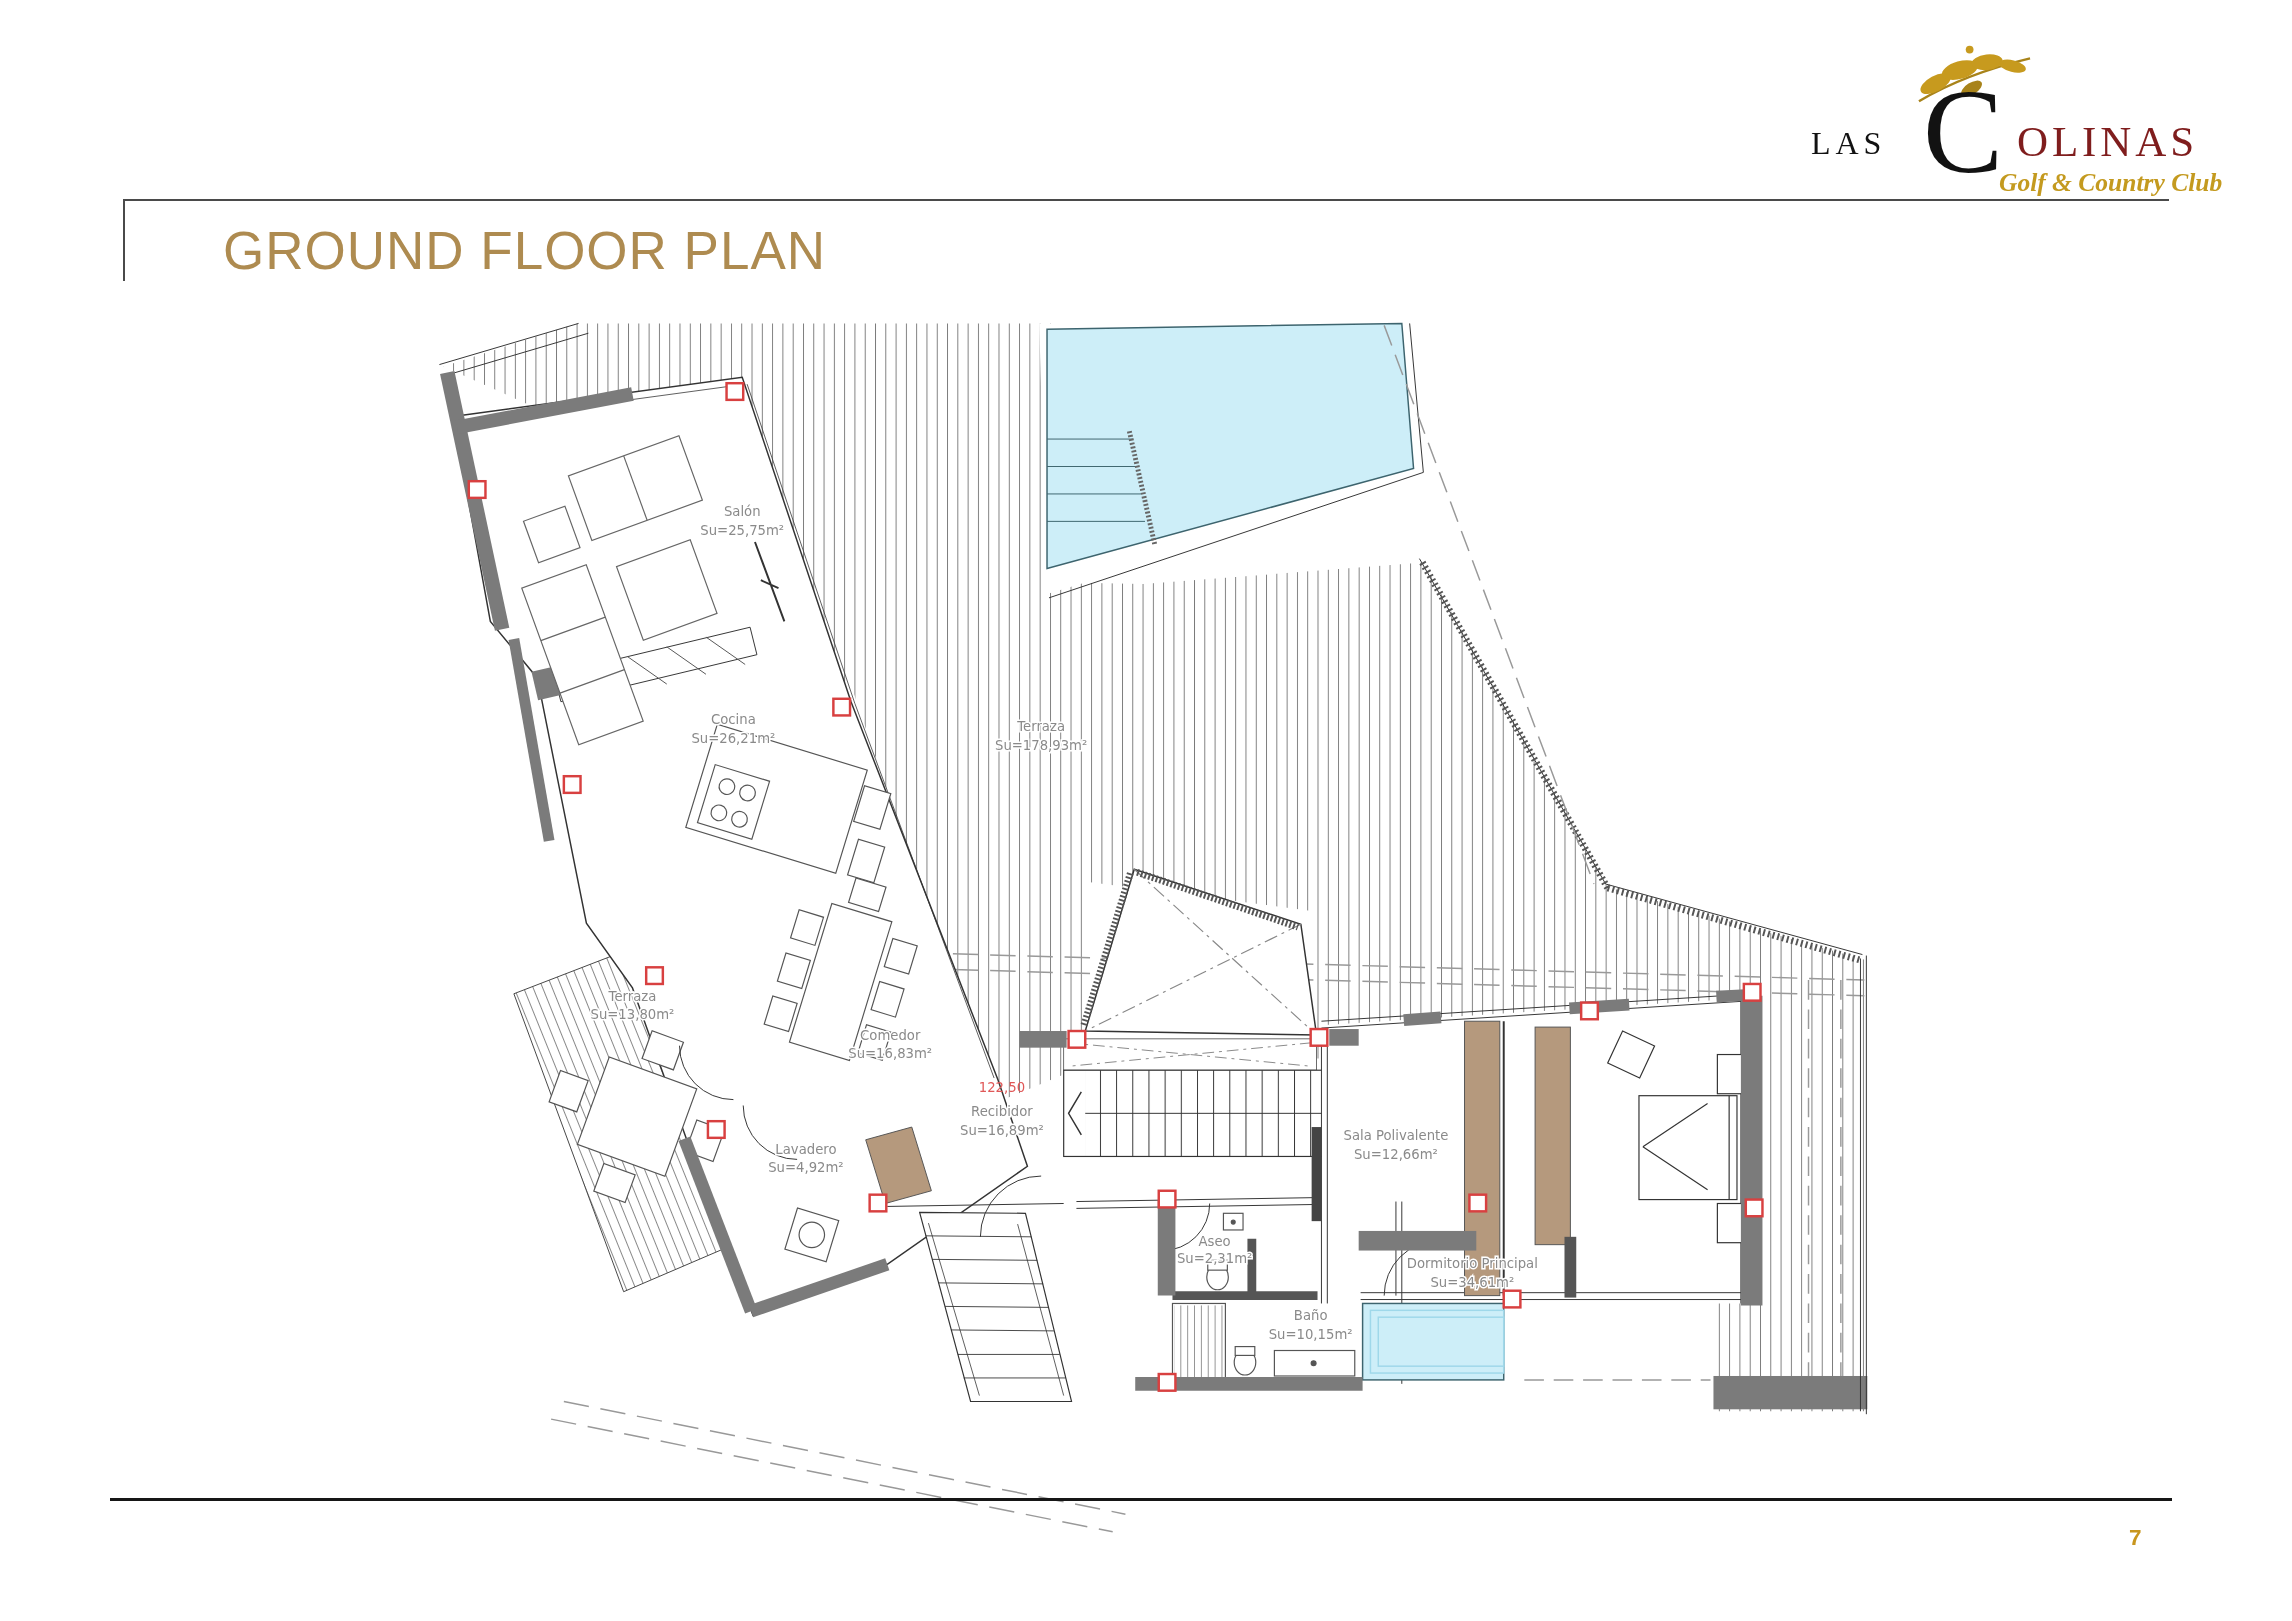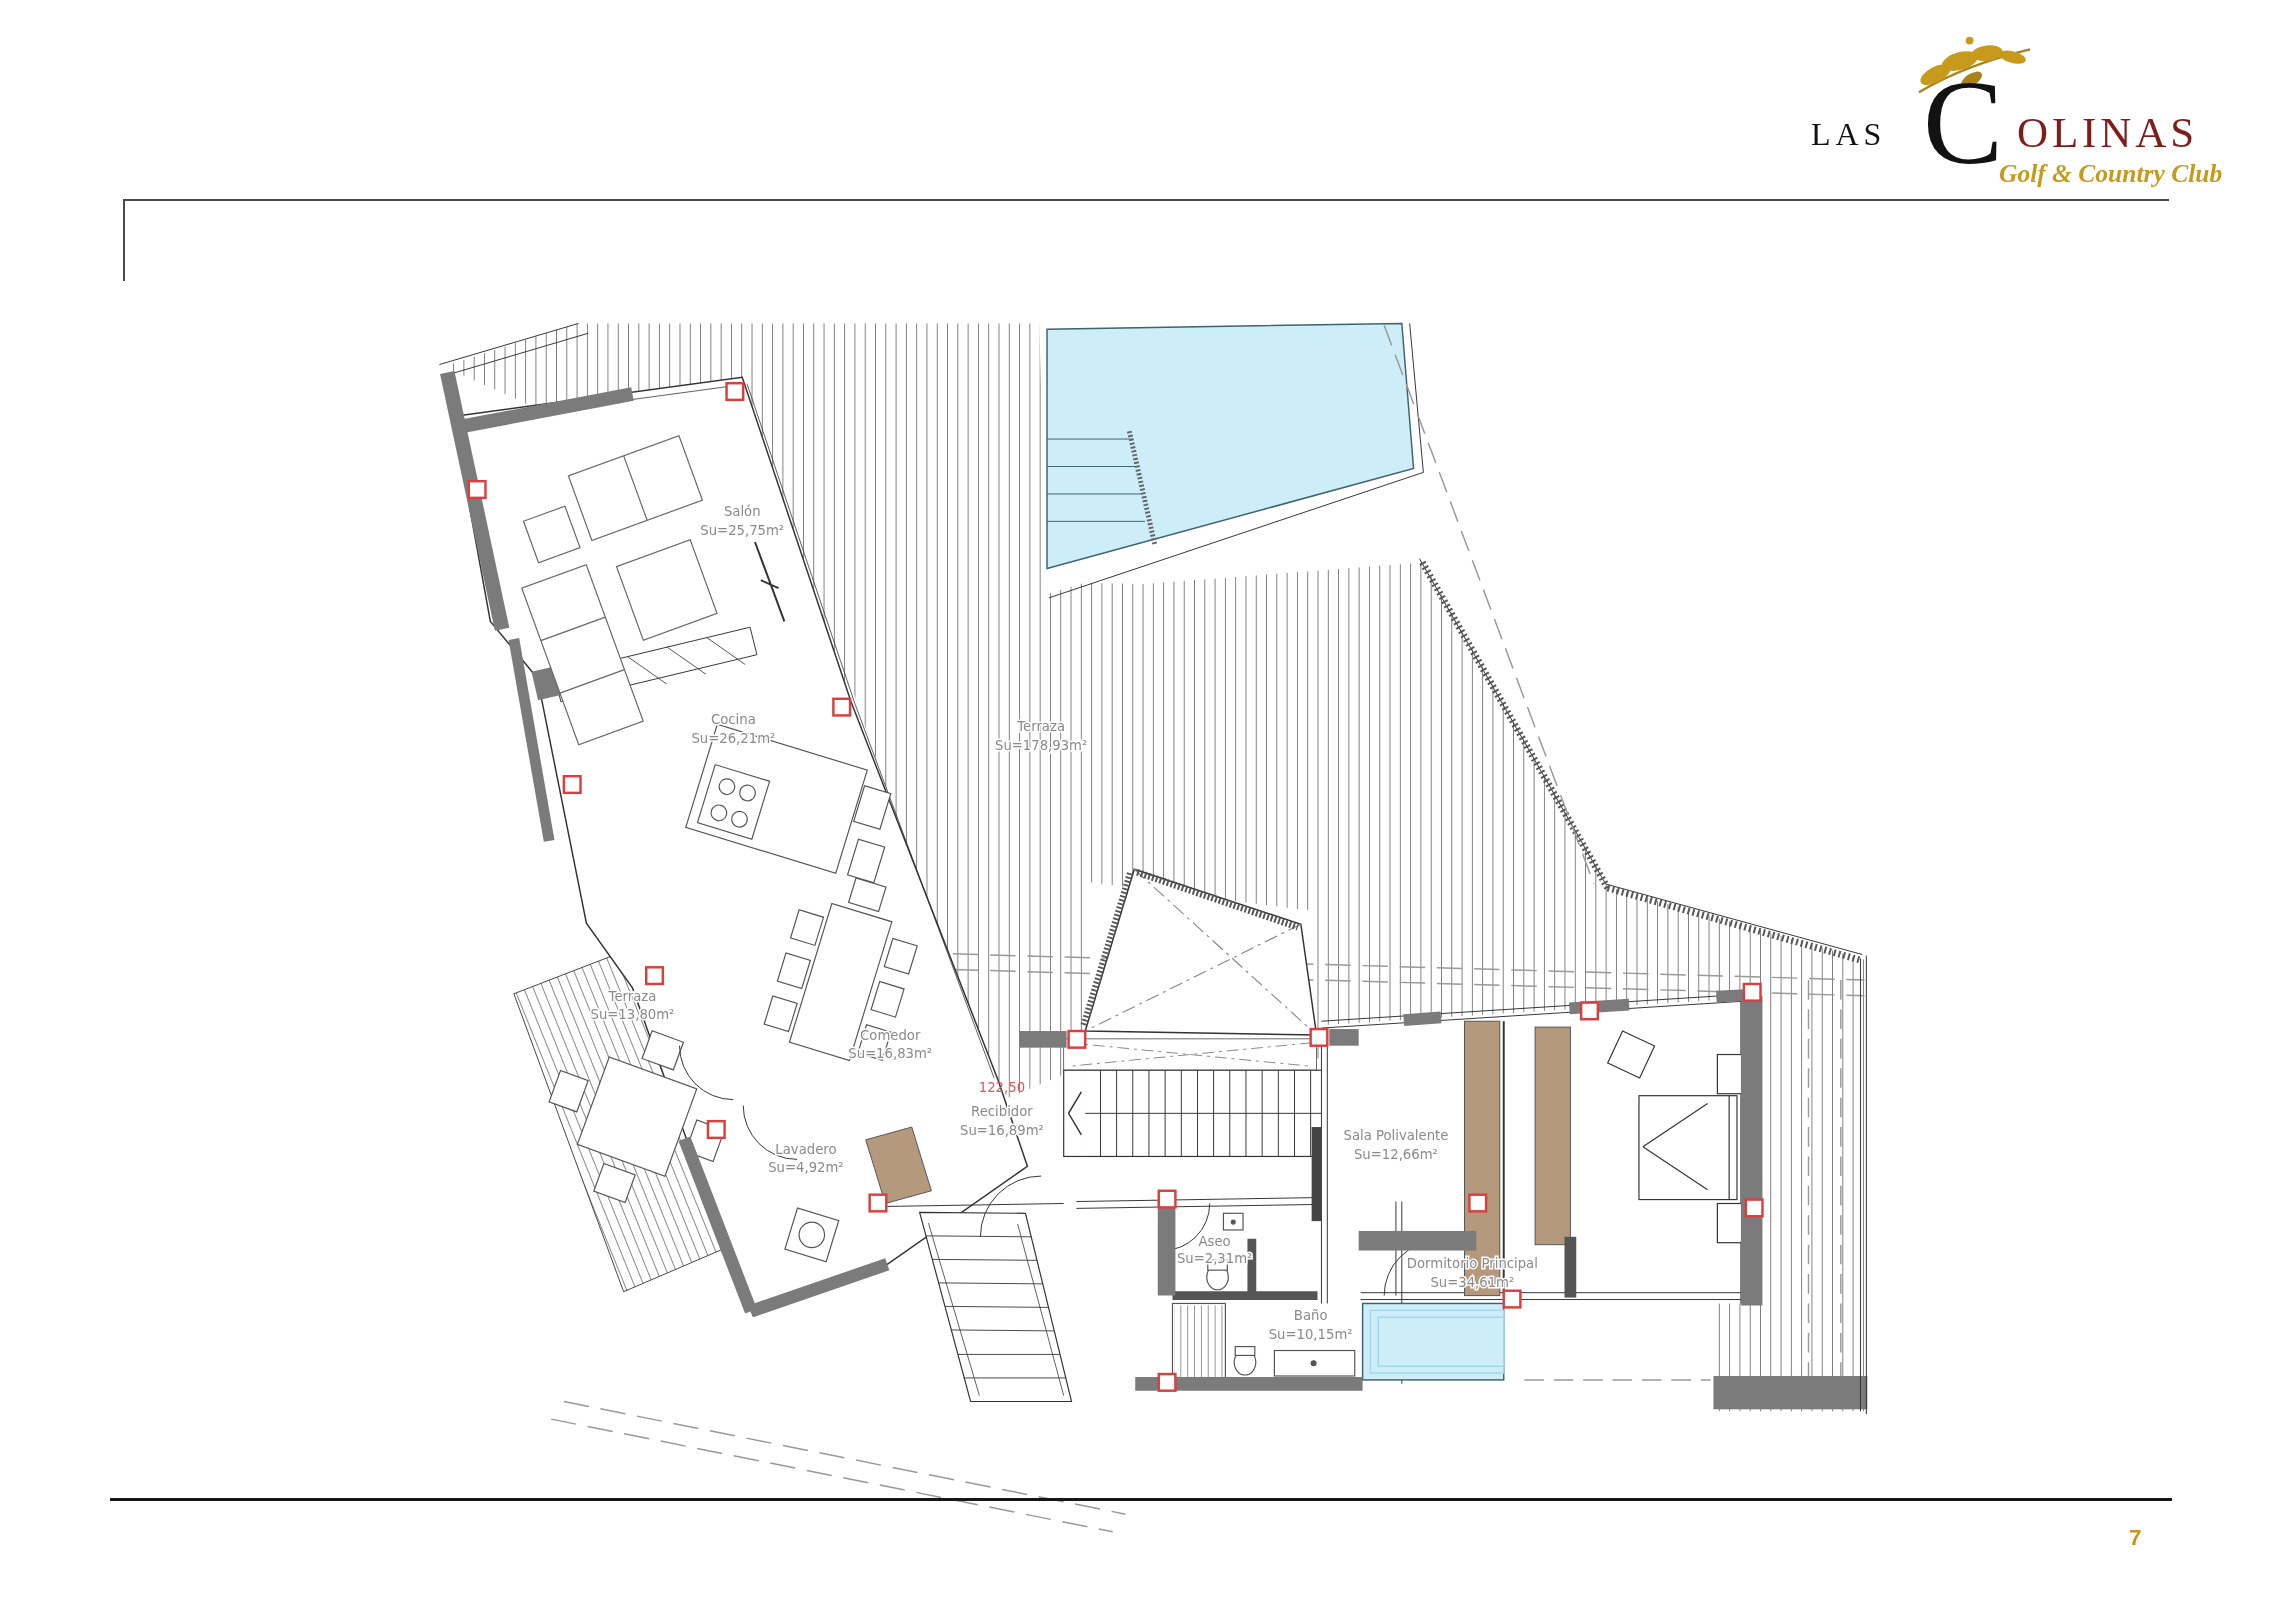--- a/index.html
+++ b/index.html
@@ -5,40 +5,41 @@
   html,body{margin:0;padding:0;background:#e8e8e8;}
   .page{position:relative;width:2293px;height:1621px;background:#fff;overflow:hidden;
         font-family:"Liberation Sans", sans-serif;}
   .top-rule{position:absolute;left:125px;top:199px;width:2044px;height:2px;background:#4a4a4a;}
   .top-tick{position:absolute;left:123px;top:199px;width:2px;height:82px;background:#4a4a4a;}
   .page-title{position:absolute;left:223px;top:220px;font-size:53px;color:#ae8b50;
               letter-spacing:1px;font-weight:400;white-space:nowrap;}
   .footer-rule{position:absolute;left:110px;top:1498px;width:2062px;height:2.9px;background:#161616;}
   .page-number{position:absolute;left:2129px;top:1525px;font-size:22.5px;font-weight:bold;color:#c8961e;}
   
-  .logo{position:absolute;left:1774px;top:24px;width:431px;height:167px;}
+  .logo{position:absolute;left:1774px;top:33px;width:431px;height:167px;}
   .logo .las{position:absolute;left:37px;top:92px;font-family:"Liberation Serif",serif;
              font-size:32px;letter-spacing:4.9px;color:#121212;}
   .logo .bigc{position:absolute;left:149px;top:39px;font-family:"Liberation Serif",serif;
               font-size:120px;line-height:1;color:#121212;}
   .logo .olinas{position:absolute;left:243px;top:84px;font-family:"Liberation Serif",serif;
                 font-size:43px;letter-spacing:3.9px;color:#7f1d1d;}
   .logo .sub{position:absolute;left:225px;top:135px;width:196px;text-align:center;
              font-family:"Liberation Serif",serif;font-style:italic;font-weight:bold;
              font-size:25.5px;color:#c49a1f;white-space:nowrap;}
   .logo .leaves{position:absolute;left:137px;top:0px;}
   svg text{font-family:"DejaVu Sans", sans-serif;}
 </style>
 </head>
 <body>
 
 <div class="page">
 
   <div class="top-tick"></div>
   <div class="top-rule"></div>
+  <div class="page-title">GROUND FLOOR PLAN</div>
 
   <div class="logo">
     <svg class="leaves" width="127" height="76" viewBox="0 0 130 78">
       <path d="M8,70 Q55,42 122,26" stroke="#a8831a" stroke-width="2.5" fill="none"></path>
       <ellipse cx="25" cy="52" rx="17" ry="8" fill="#c79a1e" transform="rotate(-28 25 52)"></ellipse>
       <ellipse cx="50" cy="38" rx="19" ry="9" fill="#c79a1e" transform="rotate(-16 50 38)"></ellipse>
       <ellipse cx="78" cy="30" rx="16" ry="8" fill="#c79a1e" transform="rotate(-6 78 30)"></ellipse>
       <ellipse cx="104" cy="34" rx="14" ry="6" fill="#c79a1e" transform="rotate(14 104 34)"></ellipse>
       <ellipse cx="62" cy="57" rx="12" ry="6" fill="#a8831a" transform="rotate(-32 62 57)"></ellipse>
       <circle cx="60" cy="17" r="4" fill="#c79a1e"></circle>

